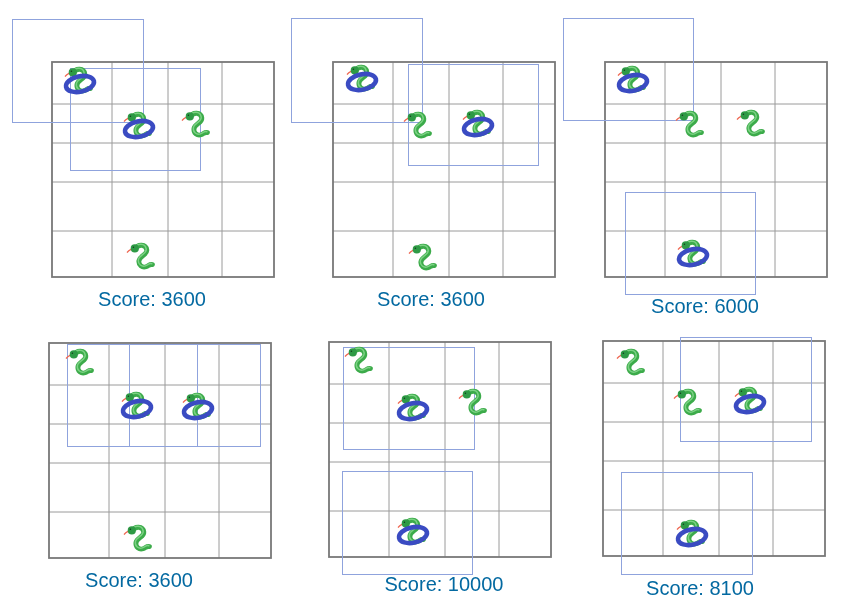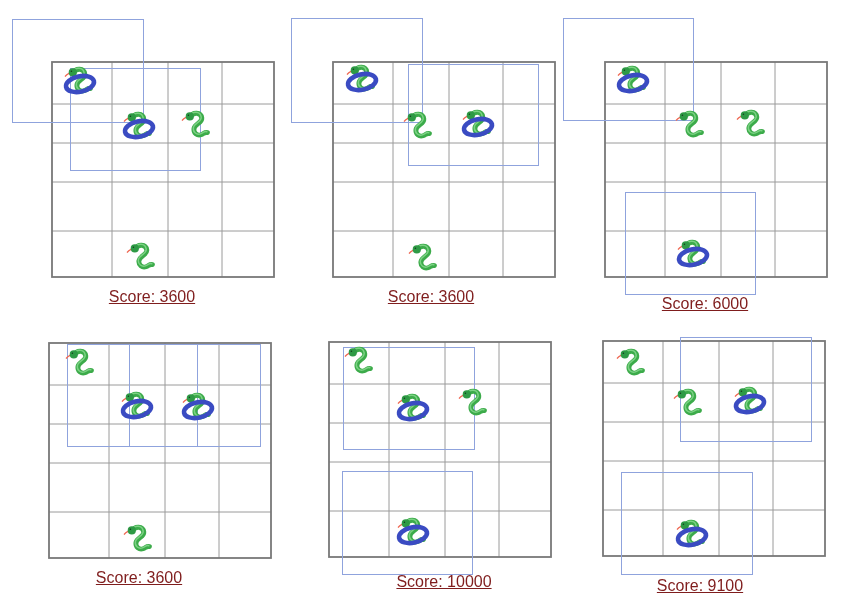--- a/index.html
+++ b/index.html
@@ -20,26 +20,25 @@
     position: absolute;
     box-sizing: border-box;
     border: 1.5px solid #8fa3dd;
     background: transparent;
     z-index: 2;
   }
   .snake { position: absolute; z-index: 3; }
   .score-label {
     position: absolute;
     transform: translateX(-50%);
-    font-size: 16px;
+    font-size: 20px;
     line-height: 1;
-    color: #7f1d1d;
+    color: #0369a1;
     white-space: nowrap;
     z-index: 4;
-    text-decoration: underline;
   }
 </style>
 </head>
 <body>
 
 <div id="canvas">
     <div>
       <svg class="grid-svg" width="224" height="217" style="left: 51px; top: 61px;">
     <line x1="61" y1="1" x2="61" y2="216" stroke="#9a9a9a" stroke-width="1"></line>
         <line x1="117" y1="1" x2="117" y2="216" stroke="#9a9a9a" stroke-width="1"></line>
@@ -360,15 +359,15 @@
       <svg class="snake" width="38" height="38" viewBox="0 0 38 38" style="left: 673px; top: 516px;">
     <g transform="translate(2,2)">
       <path d="M5.6 8.6 C4.2 9.2 3.2 10 2.4 11.2" fill="none" stroke="#ef6a55" stroke-width="1.4" stroke-linecap="round"></path>
       <path d="M10 8.5 C12.5 2.5 21 3 21.8 9 C22.4 13.8 14.8 14.8 14 19.5 C13.2 24.3 17.5 27 21 25.8 C23.8 24.8 24.6 22.8 27.4 23.6" fill="none" stroke="#3cab4a" stroke-width="4.9" stroke-linecap="round"></path>
       <path d="M10 8.5 C12.5 2.5 21 3 21.8 9 C22.4 13.8 14.8 14.8 14 19.5 C13.2 24.3 17.5 27 21 25.8 C23.8 24.8 24.6 22.8 27.4 23.6" fill="none" stroke="#82d689" stroke-width="1.5" stroke-linecap="round" transform="translate(-0.6,-0.9)" opacity="0.9"></path>
       <circle cx="9.8" cy="7.4" r="4.1" fill="#2e9a45"></circle>
       <circle cx="8.4" cy="6.2" r="0.8" fill="#163f20"></circle>
     </g>
     <ellipse cx="19" cy="21" rx="14.2" ry="7.7" fill="none" stroke="#3a4bc2" stroke-width="4.6" transform="rotate(-12 19 21)"></ellipse>
   </svg>
-      <div class="score-label" style="left: 700px; top: 578px;">Score: 9100</div>
+      <div class="score-label" style="left: 700px; top: 578px;">Score: 8100</div>
     </div>
   </div>
 
 </body></html>

